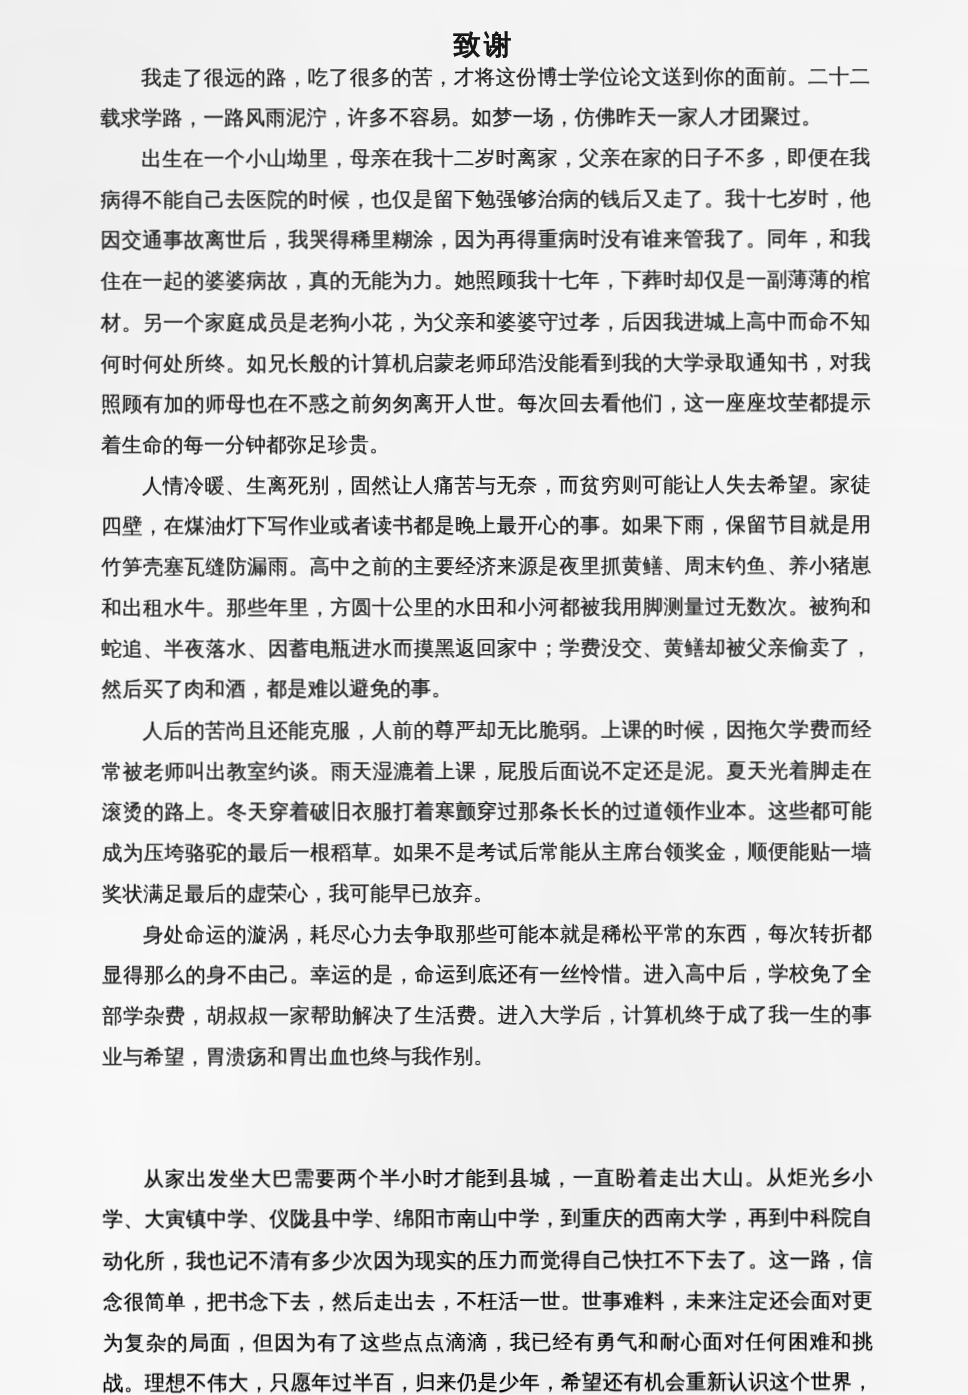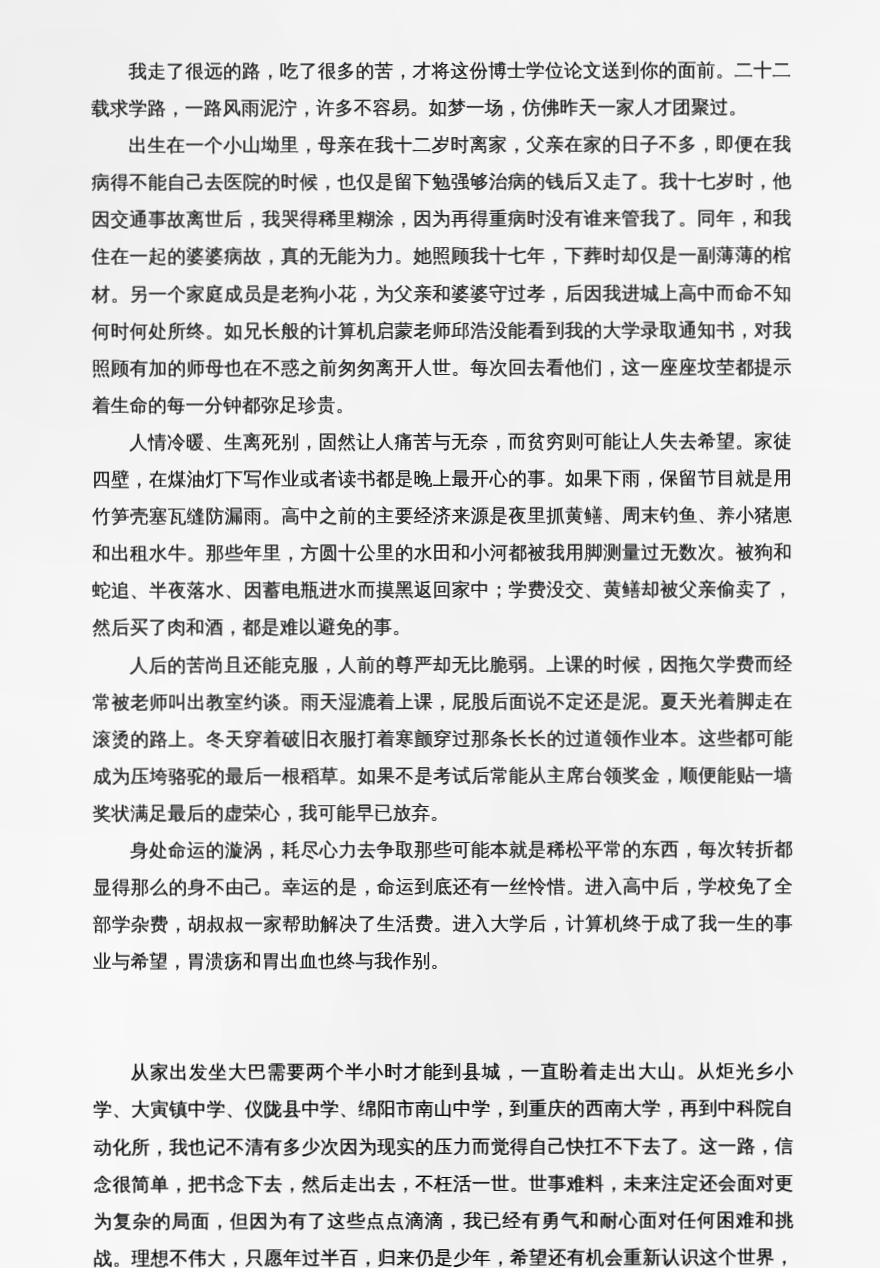--- a/index.html
+++ b/index.html
@@ -86,20 +86,21 @@
     transform: rotate(-0.12deg);
     transform-origin: 50% 0%;
   }
 </style>
 </head>
 <body>
 
 <div class="page">
   <div class="paper-tint"></div>
 
+  <h1 class="doc-title">致谢</h1>
 
   <div class="skew-wrap">
     <div class="body-col">
 
       <p class="para faded">我走了很远的路，吃了很多的苦，才将这份博士学位论文送到你的面前。二十二载求学路，一路风雨泥泞，许多不容易。如梦一场，仿佛昨天一家人才团聚过。</p>
 
       <p class="para faded">出生在一个小山坳里，母亲在我十二岁时离家，父亲在家的日子不多，即便在我病得不能自己去医院的时候，也仅是留下勉强够治病的钱后又走了。我十七岁时，他因交通事故离世后，我哭得稀里糊涂，因为再得重病时没有谁来管我了。同年，和我住在一起的婆婆病故，真的无能为力。她照顾我十七年，下葬时却仅是一副薄薄的棺材。另一个家庭成员是老狗小花，为父亲和婆婆守过孝，后因我进城上高中而命不知何时何处所终。如兄长般的计算机启蒙老师邱浩没能看到我的大学录取通知书，对我照顾有加的师母也在不惑之前匆匆离开人世。每次回去看他们，这一座座坟茔都提示着生命的每一分钟都弥足珍贵。</p>
 
       <p class="para faded">人情冷暖、生离死别，固然让人痛苦与无奈，而贫穷则可能让人失去希望。家徒四壁，在煤油灯下写作业或者读书都是晚上最开心的事。如果下雨，保留节目就是用竹笋壳塞瓦缝防漏雨。高中之前的主要经济来源是夜里抓黄鳝、周末钓鱼、养小猪崽和出租水牛。那些年里，方圆十公里的水田和小河都被我用脚测量过无数次。被狗和蛇追、半夜落水、因蓄电瓶进水而摸黑返回家中；学费没交、黄鳝却被父亲偷卖了，然后买了肉和酒，都是难以避免的事。</p>
 

